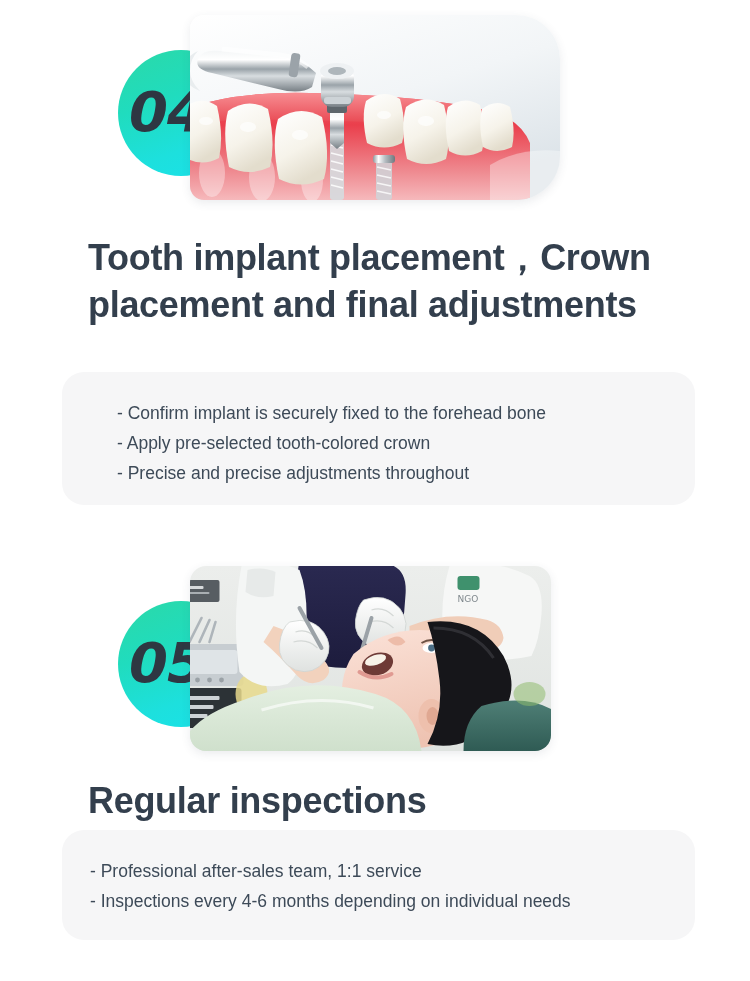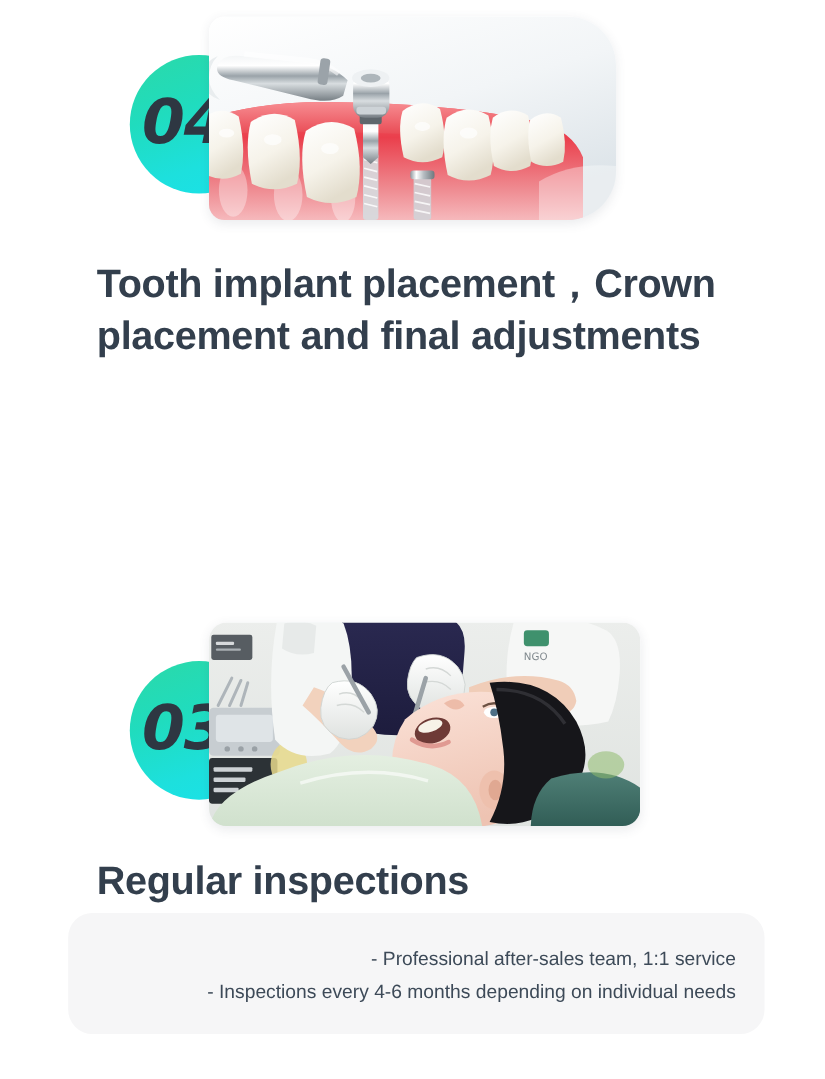--- a/index.html
+++ b/index.html
@@ -57,21 +57,21 @@
     position: absolute;
     left: 190px;
     width: 370px;
     height: 185px;
     border-radius: 14px 14px 14px 34px;
     overflow: hidden;
     z-index: 2;
     box-shadow: 0 3px 10px rgba(60,70,90,0.10);
   }
   #photo-04 { top: 15px; border-radius: 14px 44px 44px 14px; }
-  #photo-05 { top: 15px; width: 392px; border-radius: 16px; }
+  #photo-05 { top: 15px; width: 361px; border-radius: 16px; }
 
   .photo svg { display: block; width: 100%; height: 100%; }
 
   
   .heading {
     margin: 0;
     padding: 0 20px 0 88px;
     color: #333f4d;
     font-size: 36px;
     font-weight: 700;
@@ -85,21 +85,21 @@
   .bullets {
     margin: 0;
     position: absolute;
     left: 62px;
     width: 633px;
     background: #f6f6f7;
     border-radius: 22px;
     box-sizing: border-box;
   }
   #bullets-04 { top: 372px; height: 133px; padding: 26px 26px 26px 55px; }
-  #bullets-05 { top: 279px; height: 110px; padding: 26px 26px 26px 28px; text-align: right; }
+  #bullets-05 { top: 279px; height: 110px; padding: 26px 26px 26px 28px; }
 
   .bullet-line {
     color: #3d4a58;
     font-size: 17.5px;
     line-height: 30px;
     white-space: nowrap;
   }
 </style>
 </head>
 <body>
@@ -223,28 +223,33 @@
             <path d="M8 36 q-14 6 -14 20 q0 14 16 20 q-10 -10 -10 -20 q0 -12 8 -20 Z" fill="#e9edef"></path>
           </g>
 
           <path d="M300 150 q30 -18 70 -14 l0 49 l-70 0 Z" fill="#ffffff" opacity="0.35"></path>
         </svg>
       </div>
     </div>
 
     <h2 class="heading">Tooth implant placement，Crown placement and final adjustments</h2>
 
+    <div class="bullets" id="bullets-04">
+      <div class="bullet-line">- Confirm implant is securely fixed to the forehead bone</div>
+      <div class="bullet-line">- Apply pre-selected tooth-colored crown</div>
+      <div class="bullet-line">- Precise and precise adjustments throughout</div>
+    </div>
   </section>
 
   <section class="step" id="step-05">
 
     <div class="media">
 
       <div class="badge">
-        <span class="badge-num">03</span>
+        <span class="badge-num">05</span>
       </div>
 
       <div class="photo" id="photo-05">
         <svg viewBox="0 0 378 185" preserveAspectRatio="xMidYMid slice">
           <defs>
             <linearGradient id="wallGrad" x1="0" y1="0" x2="0" y2="1">
               <stop offset="0%" stop-color="#eceeec"></stop>
               <stop offset="100%" stop-color="#dfe3e0"></stop>
             </linearGradient>
             <linearGradient id="scrubGrad" x1="0" y1="0" x2="0" y2="1">

